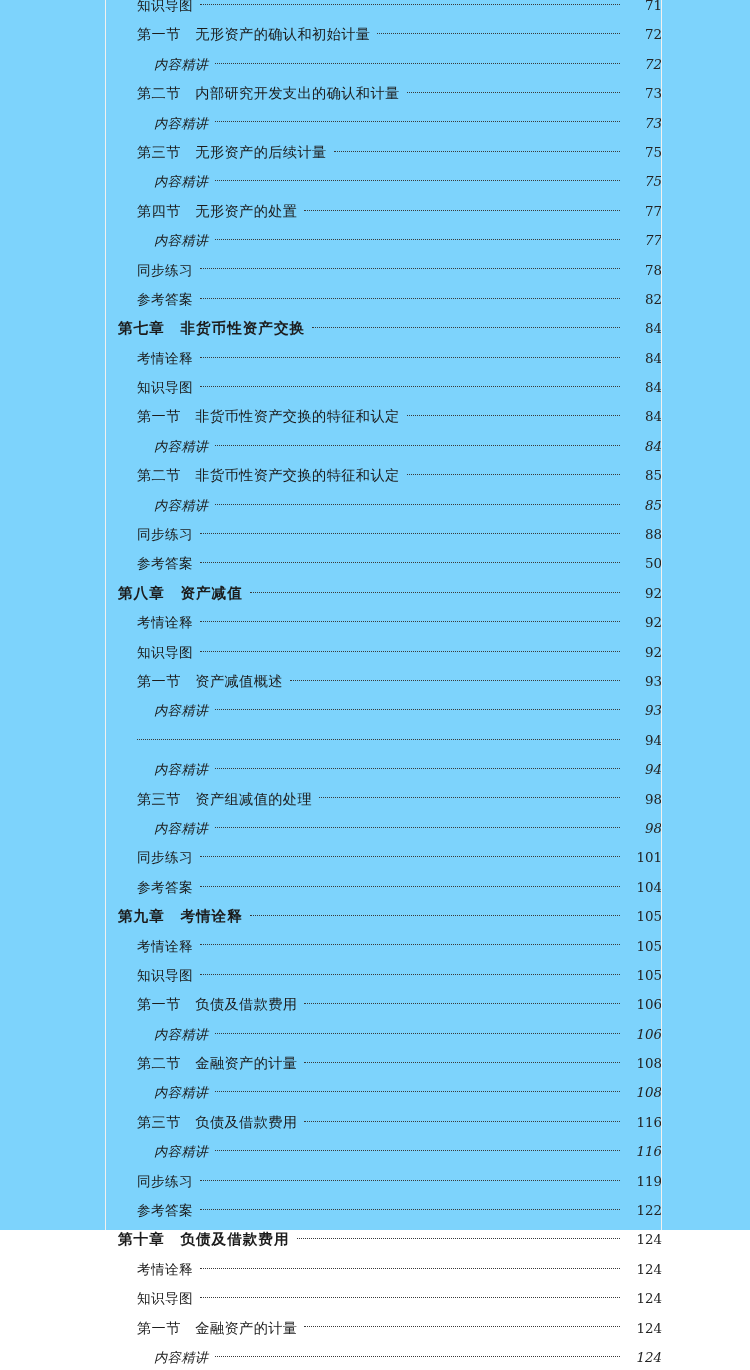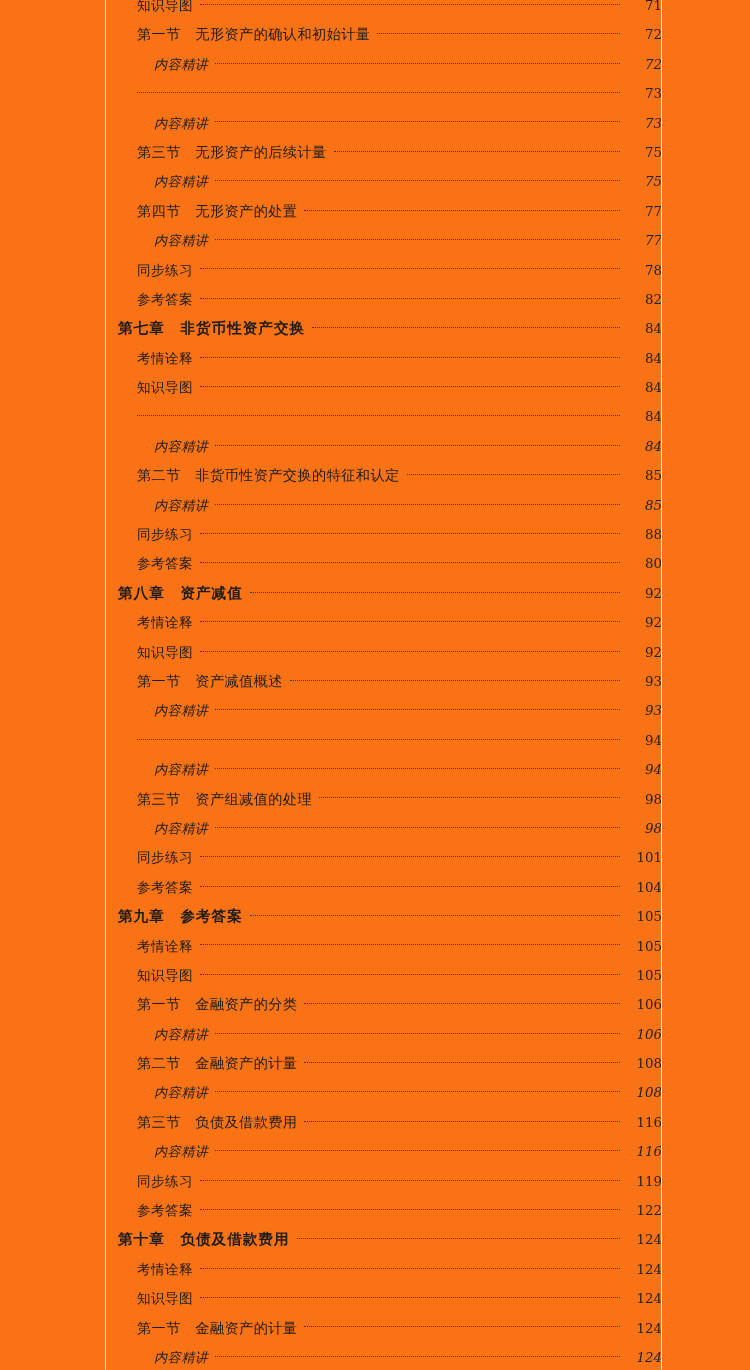--- a/index.html
+++ b/index.html
@@ -12,22 +12,22 @@
     width: 750px;
     height: 1370px;
     font-family: "DejaVu Serif", "Liberation Serif", serif;
     color: #1d1d1d;
     overflow: hidden;
   }
 
   #page {
     position: relative;
     width: 750px;
-    height: 1370px;
-    background: #f97316;
+    height: 1230px;
+    background: #7dd3fc;
   }
 
   
   #page::before {
     content: "";
     position: absolute;
     left: 105px;
     top: 0;
     bottom: 0;
     width: 1px;
@@ -123,20 +123,21 @@
         <span class="toc-title">第一节　无形资产的确认和初始计量</span>
         <span class="toc-leader"></span>
         <span class="toc-page">72</span>
       </div>
       <div class="toc-row lvl-detail">
         <span class="toc-title">内容精讲</span>
         <span class="toc-leader"></span>
         <span class="toc-page">72</span>
       </div>
       <div class="toc-row lvl-section">
+        <span class="toc-title">第二节　内部研究开发支出的确认和计量</span>
         <span class="toc-leader"></span>
         <span class="toc-page">73</span>
       </div>
       <div class="toc-row lvl-detail">
         <span class="toc-title">内容精讲</span>
         <span class="toc-leader"></span>
         <span class="toc-page">73</span>
       </div>
       <div class="toc-row lvl-section">
         <span class="toc-title">第三节　无形资产的后续计量</span>
@@ -177,20 +178,21 @@
         <span class="toc-title">考情诠释</span>
         <span class="toc-leader"></span>
         <span class="toc-page">84</span>
       </div>
       <div class="toc-row lvl-sub">
         <span class="toc-title">知识导图</span>
         <span class="toc-leader"></span>
         <span class="toc-page">84</span>
       </div>
       <div class="toc-row lvl-section">
+        <span class="toc-title">第一节　非货币性资产交换的特征和认定</span>
         <span class="toc-leader"></span>
         <span class="toc-page">84</span>
       </div>
       <div class="toc-row lvl-detail">
         <span class="toc-title">内容精讲</span>
         <span class="toc-leader"></span>
         <span class="toc-page">84</span>
       </div>
       <div class="toc-row lvl-section">
         <span class="toc-title">第二节　非货币性资产交换的特征和认定</span>
@@ -203,21 +205,21 @@
         <span class="toc-page">85</span>
       </div>
       <div class="toc-row lvl-sub">
         <span class="toc-title">同步练习</span>
         <span class="toc-leader"></span>
         <span class="toc-page">88</span>
       </div>
       <div class="toc-row lvl-sub">
         <span class="toc-title">参考答案</span>
         <span class="toc-leader"></span>
-        <span class="toc-page">80</span>
+        <span class="toc-page">50</span>
       </div>
       <div class="toc-row lvl-chapter">
         <span class="toc-title">第八章　资产减值</span>
         <span class="toc-leader"></span>
         <span class="toc-page">92</span>
       </div>
       <div class="toc-row lvl-sub">
         <span class="toc-title">考情诠释</span>
         <span class="toc-leader"></span>
         <span class="toc-page">92</span>
@@ -260,36 +262,36 @@
         <span class="toc-title">同步练习</span>
         <span class="toc-leader"></span>
         <span class="toc-page">101</span>
       </div>
       <div class="toc-row lvl-sub">
         <span class="toc-title">参考答案</span>
         <span class="toc-leader"></span>
         <span class="toc-page">104</span>
       </div>
       <div class="toc-row lvl-chapter">
-        <span class="toc-title">第九章　参考答案</span>
+        <span class="toc-title">第九章　考情诠释</span>
         <span class="toc-leader"></span>
         <span class="toc-page">105</span>
       </div>
       <div class="toc-row lvl-sub">
         <span class="toc-title">考情诠释</span>
         <span class="toc-leader"></span>
         <span class="toc-page">105</span>
       </div>
       <div class="toc-row lvl-sub">
         <span class="toc-title">知识导图</span>
         <span class="toc-leader"></span>
         <span class="toc-page">105</span>
       </div>
       <div class="toc-row lvl-section">
-        <span class="toc-title">第一节　金融资产的分类</span>
+        <span class="toc-title">第一节　负债及借款费用</span>
         <span class="toc-leader"></span>
         <span class="toc-page">106</span>
       </div>
       <div class="toc-row lvl-detail">
         <span class="toc-title">内容精讲</span>
         <span class="toc-leader"></span>
         <span class="toc-page">106</span>
       </div>
       <div class="toc-row lvl-section">
         <span class="toc-title">第二节　金融资产的计量</span>

